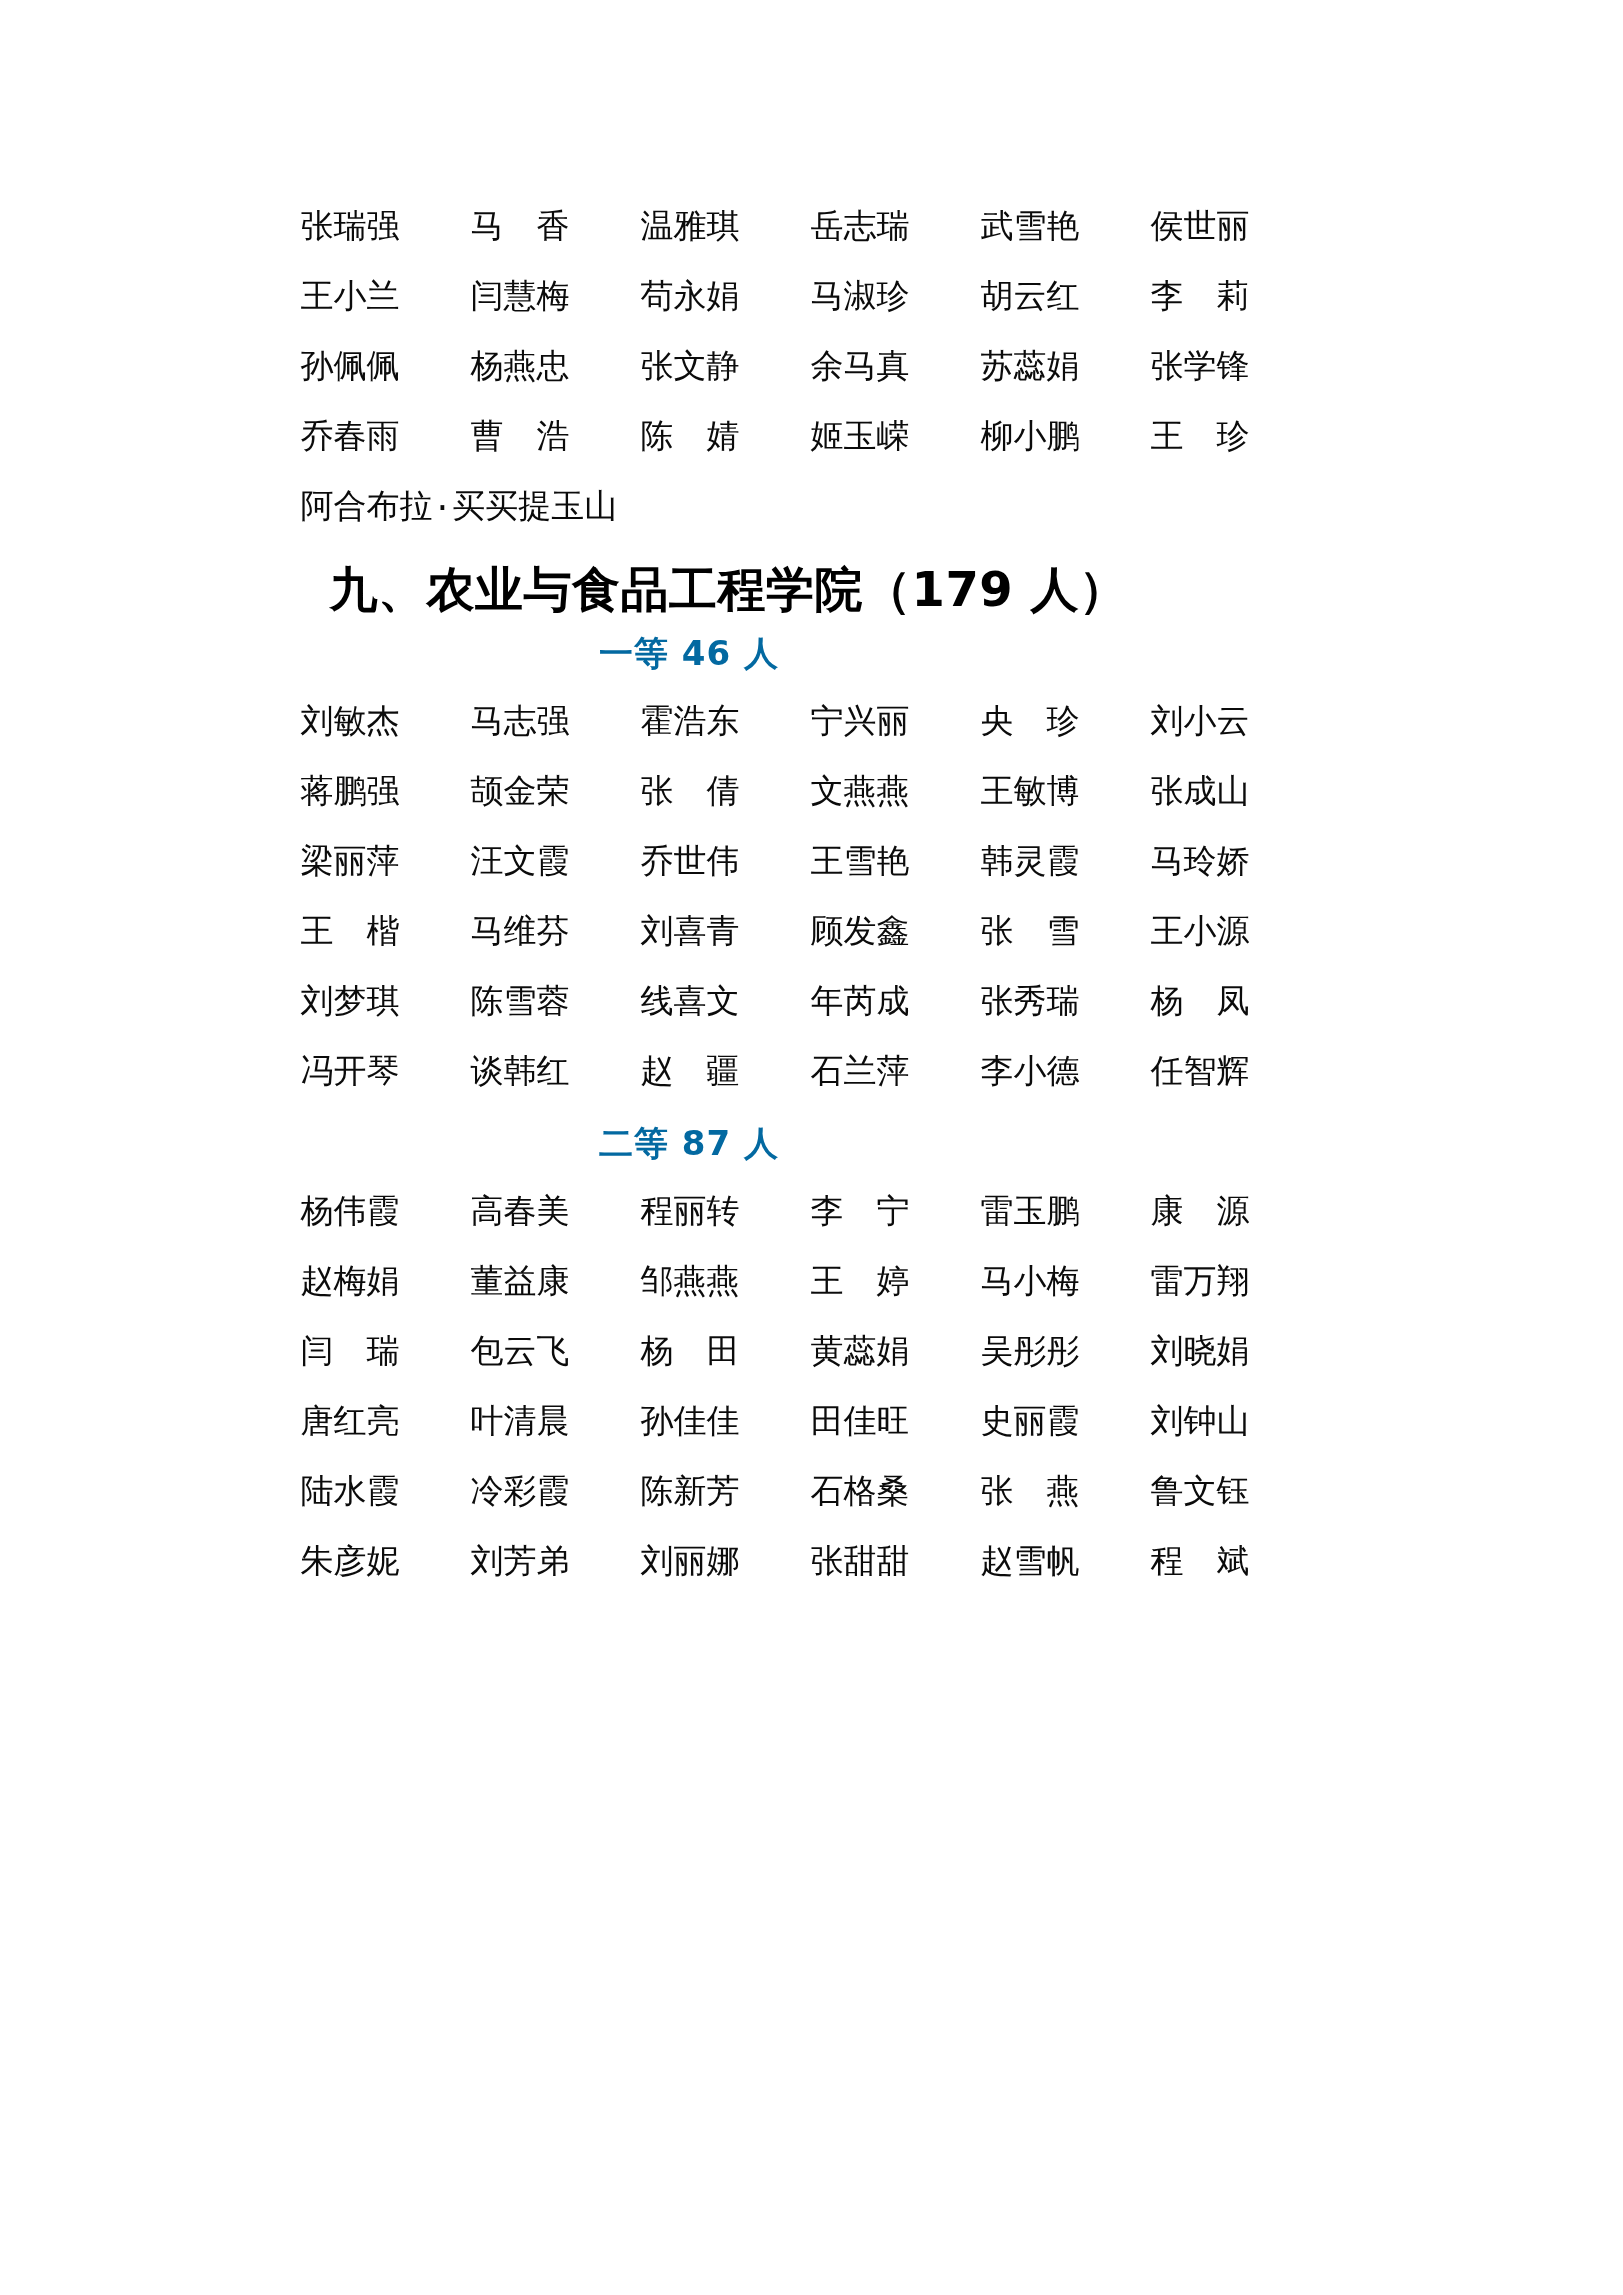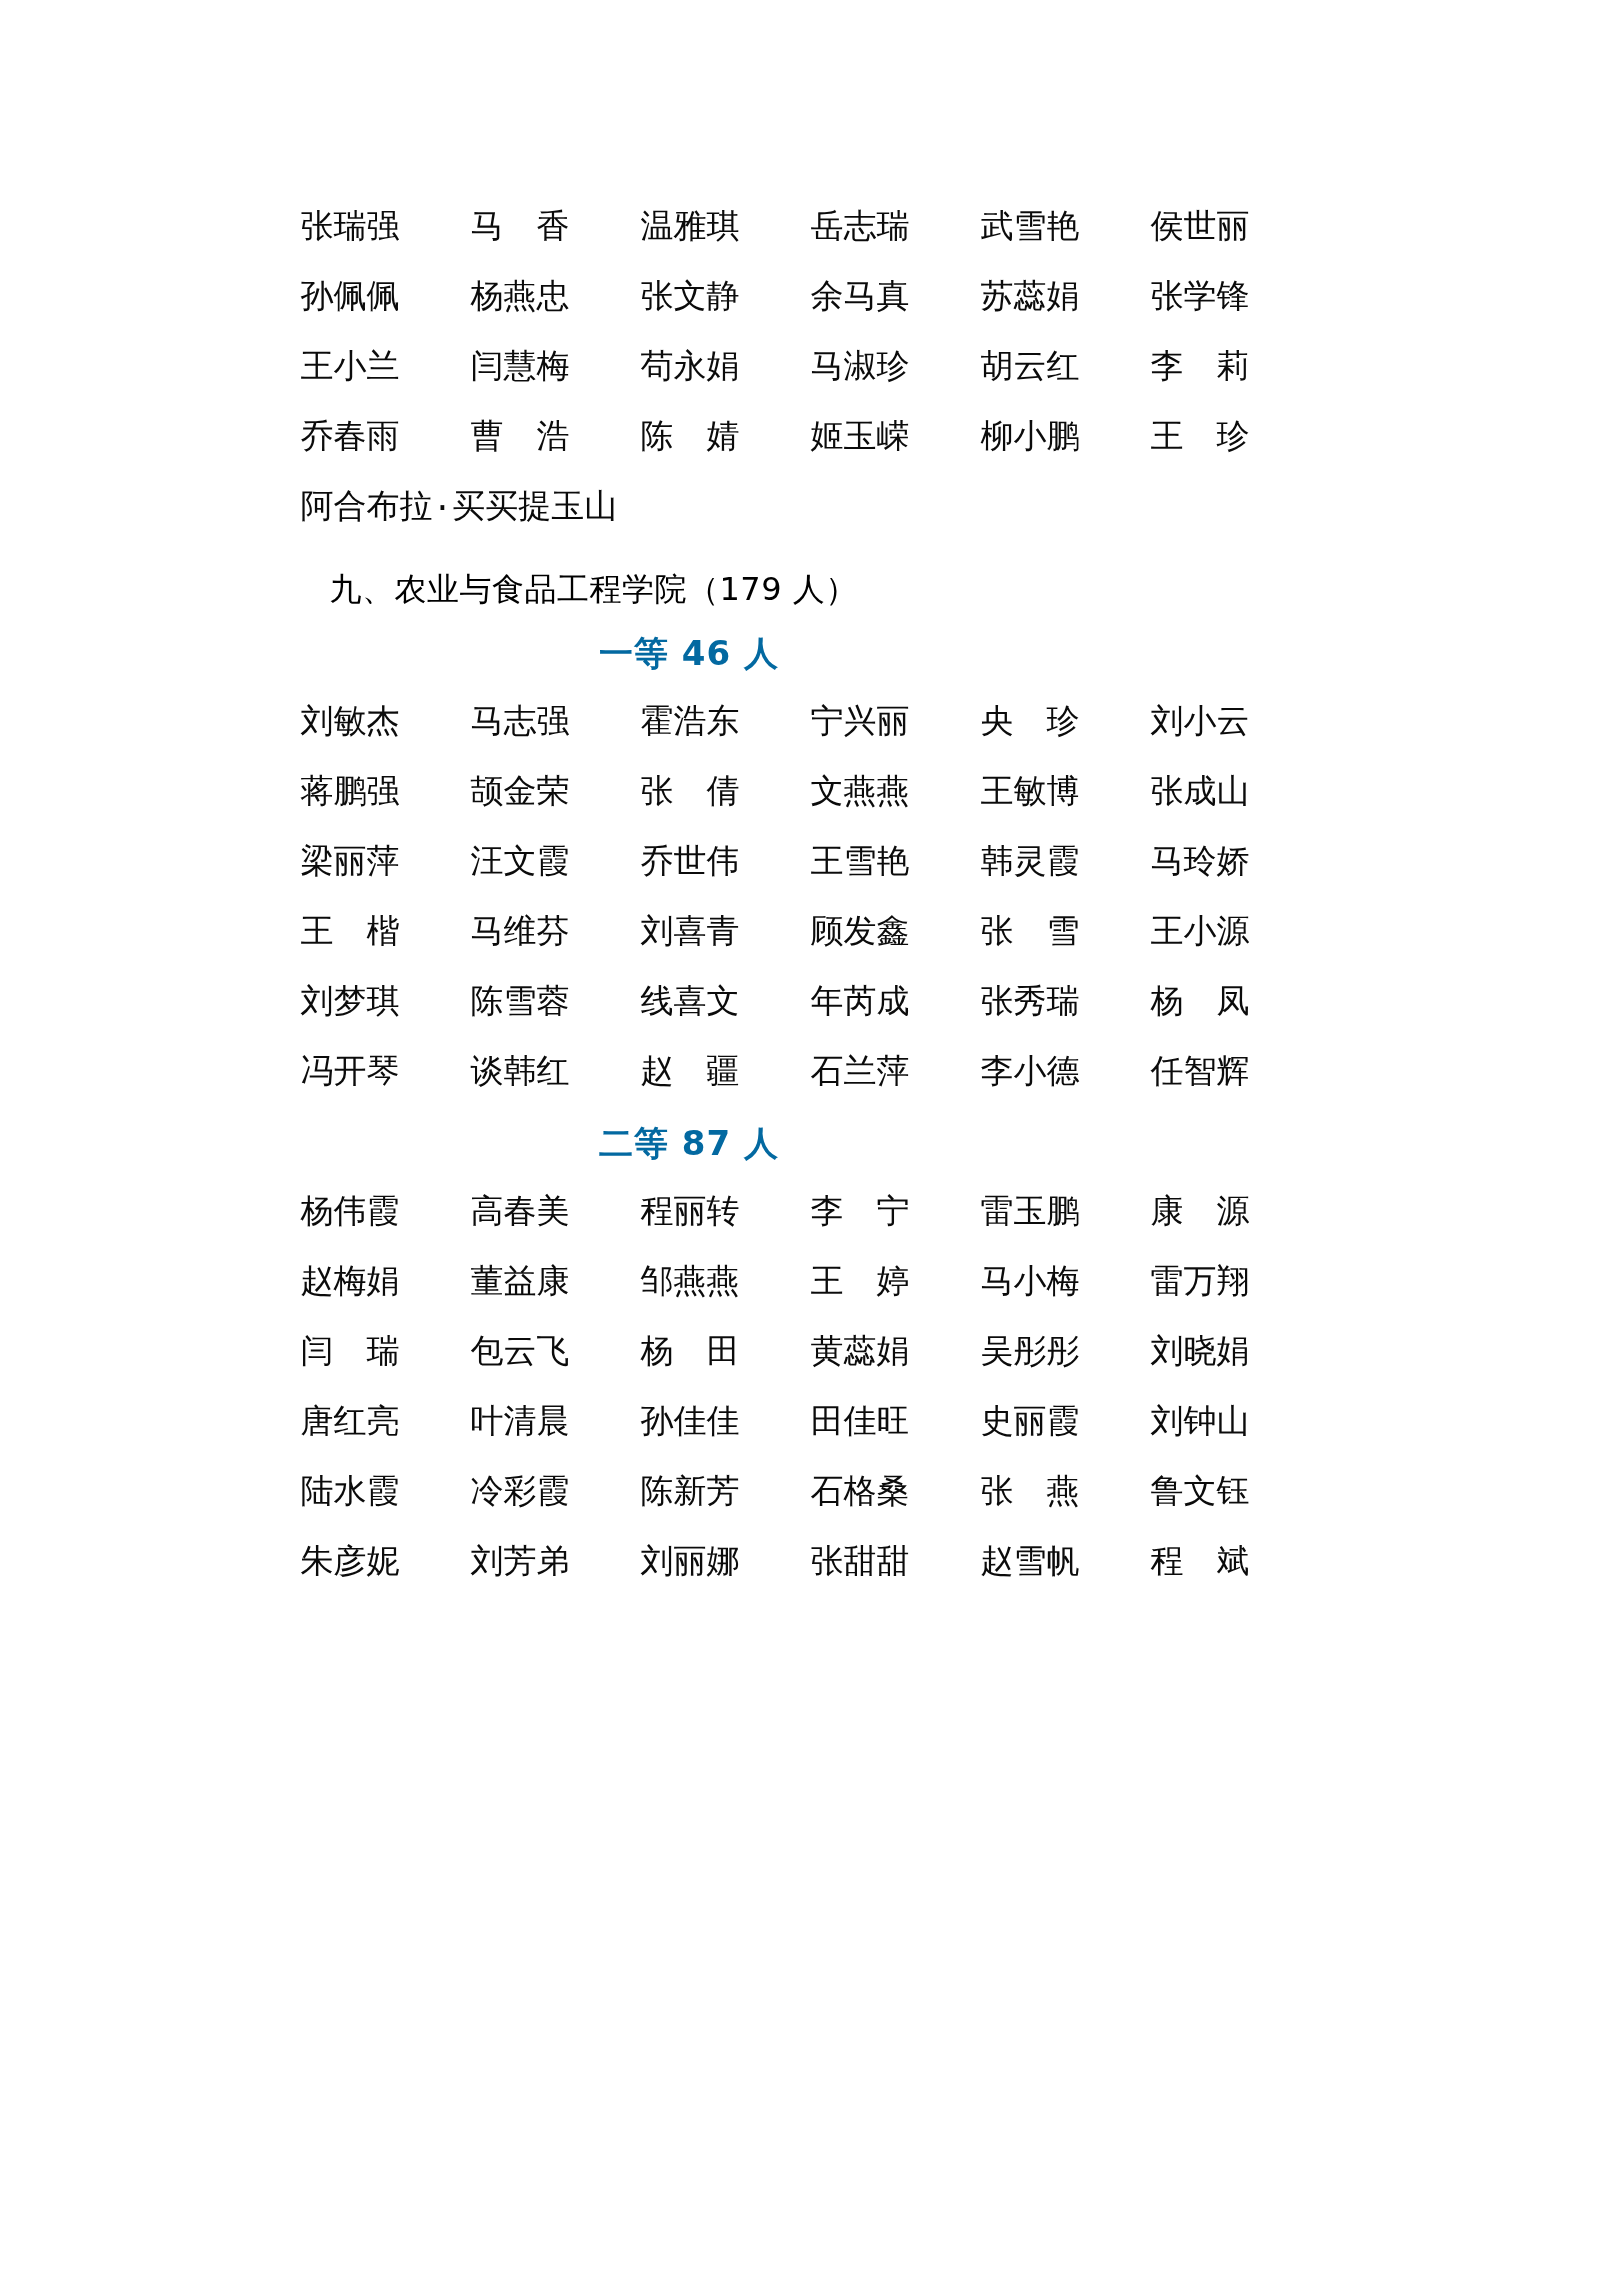--- a/index.html
+++ b/index.html
@@ -44,22 +44,22 @@
   .name-cell.wide {
     width: auto;
     flex: 0 0 auto;
     padding-right: 31px;
   }
   .name-cell.full {
     width: 100%;
     flex: 1 1 auto;
   }
   .section-heading {
-    font-size: 32px;
-    font-weight: normal;
+    font-size: 48px;
+    font-weight: bold;
     line-height: 61px;
     margin: 15.3px 0 3.1px 29px;
     letter-spacing: 0.5px;
     white-space: nowrap;
     color: #000000;
   }
   .rank-heading {
     font-size: 34px;
     font-weight: bold;
     line-height: 61px;
@@ -79,36 +79,36 @@
     <div>
       <div class="name-row">
         <div class="name-cell">张瑞强</div>
         <div class="name-cell">马　香</div>
         <div class="name-cell">温雅琪</div>
         <div class="name-cell">岳志瑞</div>
         <div class="name-cell">武雪艳</div>
         <div class="name-cell">侯世丽</div>
       </div>
       <div class="name-row">
+        <div class="name-cell">王小兰</div>
+        <div class="name-cell">闫慧梅</div>
+        <div class="name-cell">苟永娟</div>
+        <div class="name-cell">马淑珍</div>
+        <div class="name-cell">胡云红</div>
+        <div class="name-cell">李　莉</div>
+      </div>
+      <div class="name-row">
         <div class="name-cell">孙佩佩</div>
         <div class="name-cell">杨燕忠</div>
         <div class="name-cell">张文静</div>
         <div class="name-cell">余马真</div>
         <div class="name-cell">苏蕊娟</div>
         <div class="name-cell">张学锋</div>
       </div>
       <div class="name-row">
-        <div class="name-cell">王小兰</div>
-        <div class="name-cell">闫慧梅</div>
-        <div class="name-cell">苟永娟</div>
-        <div class="name-cell">马淑珍</div>
-        <div class="name-cell">胡云红</div>
-        <div class="name-cell">李　莉</div>
-      </div>
-      <div class="name-row">
         <div class="name-cell">乔春雨</div>
         <div class="name-cell">曹　浩</div>
         <div class="name-cell">陈　婧</div>
         <div class="name-cell">姬玉嵘</div>
         <div class="name-cell">柳小鹏</div>
         <div class="name-cell">王　珍</div>
       </div>
       <div class="name-row">
         <div class="name-cell full">阿合布拉·买买提玉山</div>
       </div>

